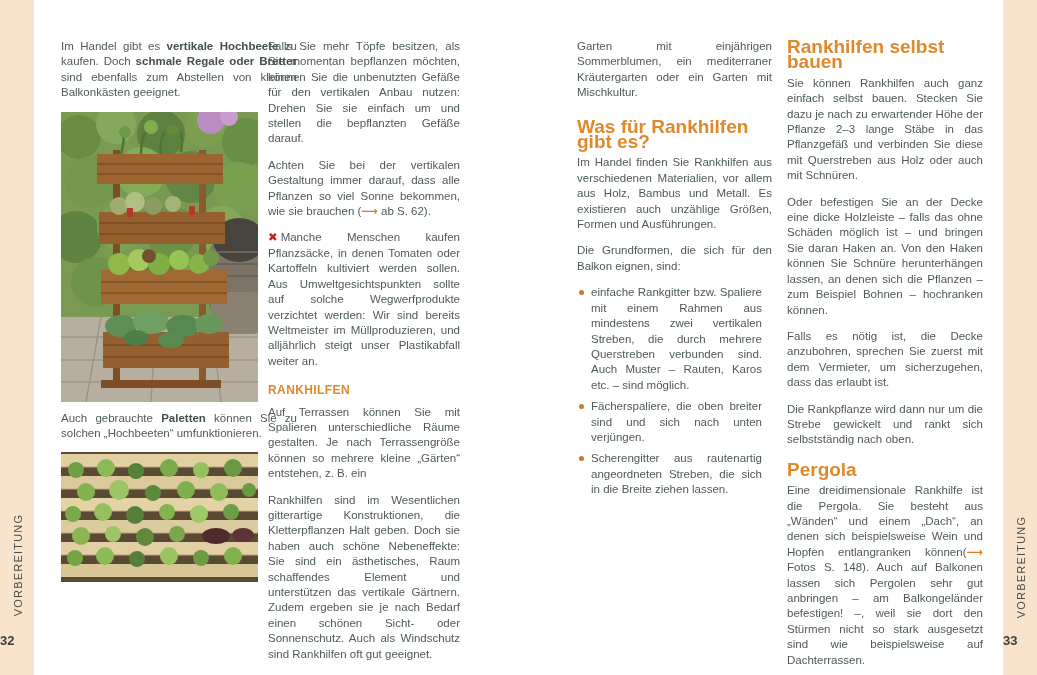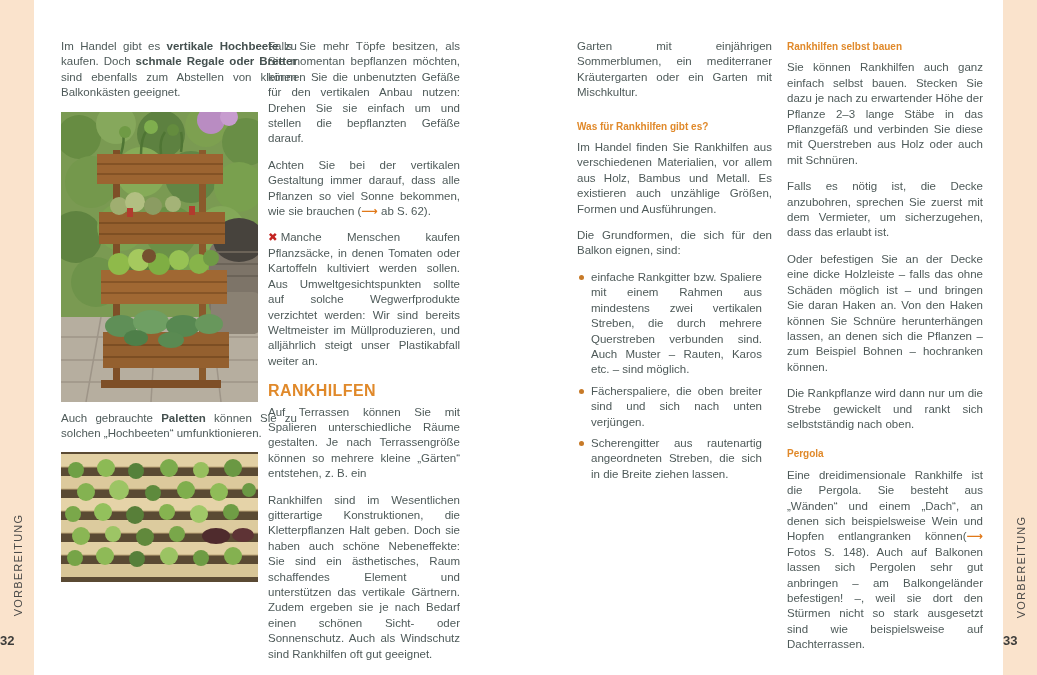--- a/index.html
+++ b/index.html
@@ -18,25 +18,25 @@
     transform:translate(-50%,-50%) rotate(-90deg);
   }
   .pagenum{
     position:absolute;width:14px;text-align:center;
     font-size:13px;font-weight:bold;color:#3d3d3b;
   }
   .col{position:absolute;font-size:11.5px;line-height:15.4px;text-align:justify;hyphens:auto;}
   .col p{margin:0 0 11px 0;}
   b,.bd{font-weight:bold;color:#44504f;}
   .h-caps{
-    color:#e0892a;font-weight:bold;font-size:16px;letter-spacing:.4px;
+    color:#e0892a;font-weight:bold;font-size:12px;letter-spacing:.4px;
     margin:14px 0 6px 0;text-align:left;
   }
   .h-sub{
-    color:#e0892a;font-weight:bold;font-size:10px;
+    color:#e0892a;font-weight:bold;font-size:19px;
     margin:14px 0 6px 0;text-align:left;
   }
   .arrow{color:#e07818;font-weight:bold;}
   .xmark{color:#c42421;font-weight:bold;margin-right:3px;}
   .photo{display:block;margin:0 0 9px 0;}
   .caption{margin:0 0 9px 0;}
   ul.blist{list-style:none;margin:0 10px 6px 0;padding:0;}
   ul.blist li{position:relative;padding-left:14px;margin:0 0 6px 0;}
   ul.blist li .dot{
     position:absolute;left:2px;top:5px;width:5px;height:5px;border-radius:50%;
@@ -202,18 +202,18 @@
   <ul class="blist">
     <li><span class="dot"></span><span>einfache Rankgitter bzw. Spaliere mit einem Rahmen aus mindestens zwei vertikalen Streben, die durch mehrere Querstreben verbunden sind. Auch Muster – Rauten, Karos etc. – sind möglich.</span></li>
     <li><span class="dot"></span><span>Fächerspaliere, die oben breiter sind und sich nach unten verjüngen.</span></li>
     <li><span class="dot"></span><span>Scherengitter aus rautenartig angeordneten Streben, die sich in die Breite ziehen lassen.</span></li>
   </ul>
 </div>
 
 <div class="col" style="left:787px;top:39px;width:196px;">
   <div class="h-sub" style="margin-top:0;">Rankhilfen selbst bauen</div>
   <p>Sie können Rankhilfen auch ganz einfach selbst bauen. Stecken Sie dazu je nach zu erwartender Höhe der Pflanze 2–3 lange Stäbe in das Pflanzgefäß und verbinden Sie diese mit Querstreben aus Holz oder auch mit Schnüren.</p>
+  <p>Oder befestigen Sie an der Decke eine dicke Holzleiste – falls das ohne Schäden möglich ist – und bringen Sie daran Haken an. Von den Haken können Sie Schnüre herunterhängen lassen, an denen sich die Pflanzen – zum Beispiel Bohnen – hochranken können.</p>
   <p>Falls es nötig ist, die Decke anzubohren, sprechen Sie zuerst mit dem Vermieter, um sicherzugehen, dass das erlaubt ist.</p>
-  <p>Oder befestigen Sie an der Decke eine dicke Holzleiste – falls das ohne Schäden möglich ist – und bringen Sie daran Haken an. Von den Haken können Sie Schnüre herunterhängen lassen, an denen sich die Pflanzen – zum Beispiel Bohnen – hochranken können.</p>
   <p>Die Rankpflanze wird dann nur um die Strebe gewickelt und rankt sich selbstständig nach oben.</p>
   <div class="h-sub">Pergola</div>
   <p><span>Eine dreidimensionale Rankhilfe ist die Pergola. Sie besteht aus „Wänden“ und einem „Dach“, an denen sich beispielsweise Wein und Hopfen entlangranken können(</span><span class="arrow">⟶</span><span> Fotos S. 148). Auch auf Balkonen lassen sich Pergolen sehr gut anbringen – am Balkongeländer befestigen! –, weil sie dort den Stürmen nicht so stark ausgesetzt sind wie beispielsweise auf Dachterrassen.</span></p>
 </div>
 
 </body></html>

